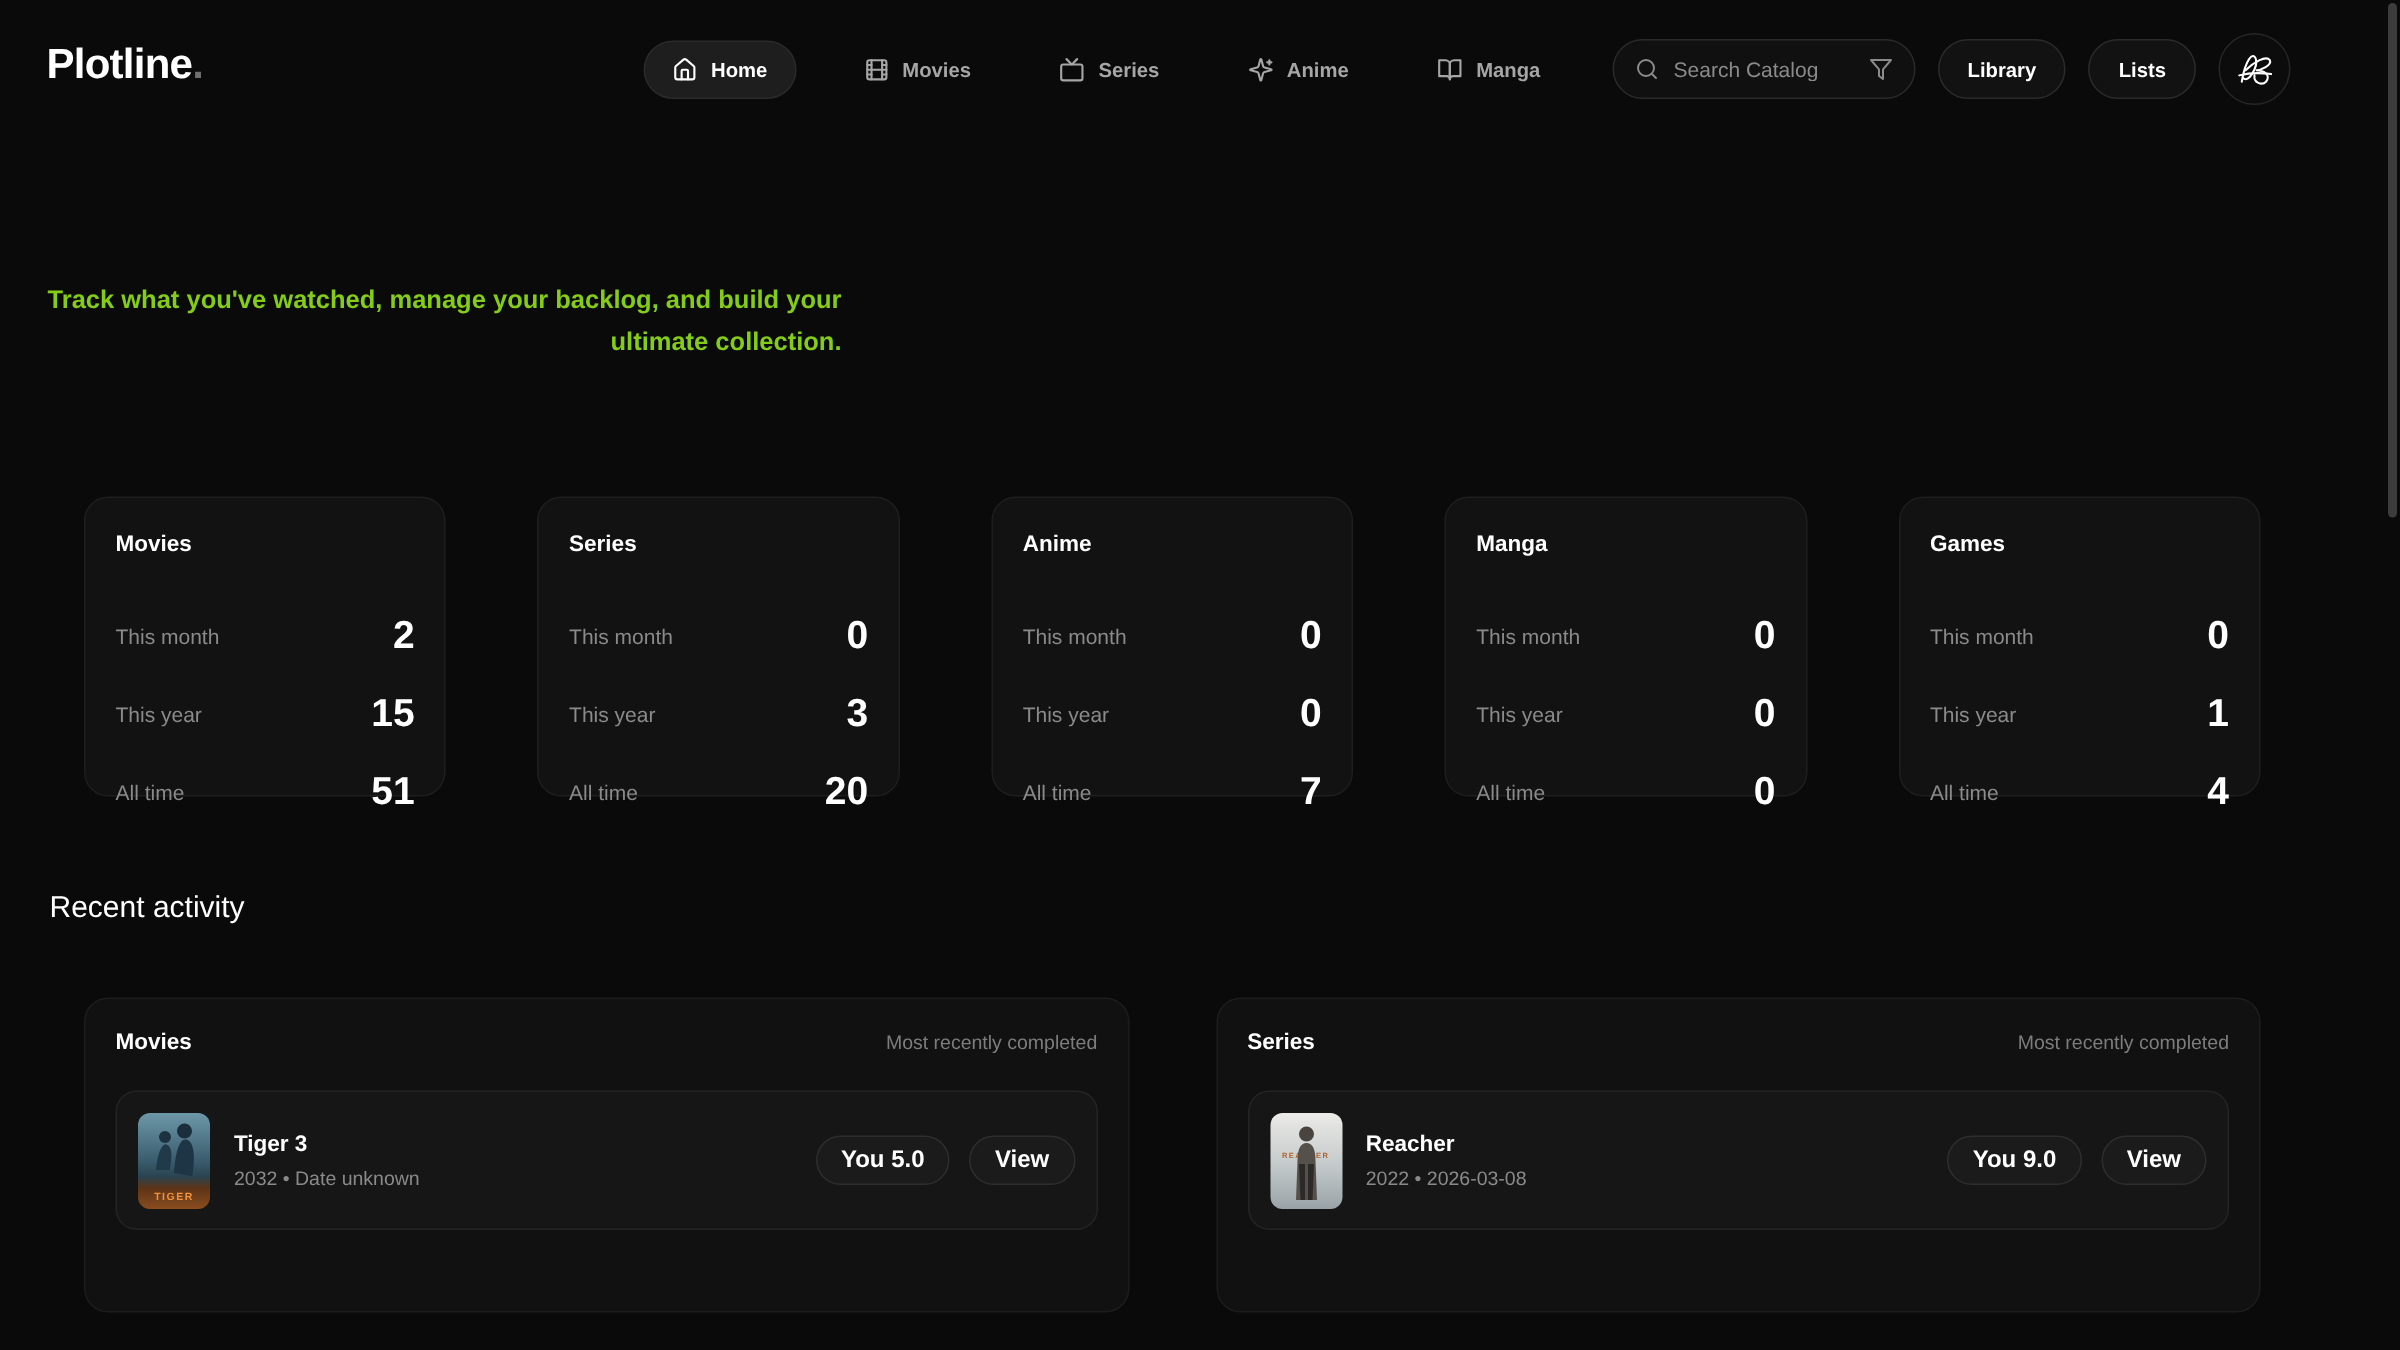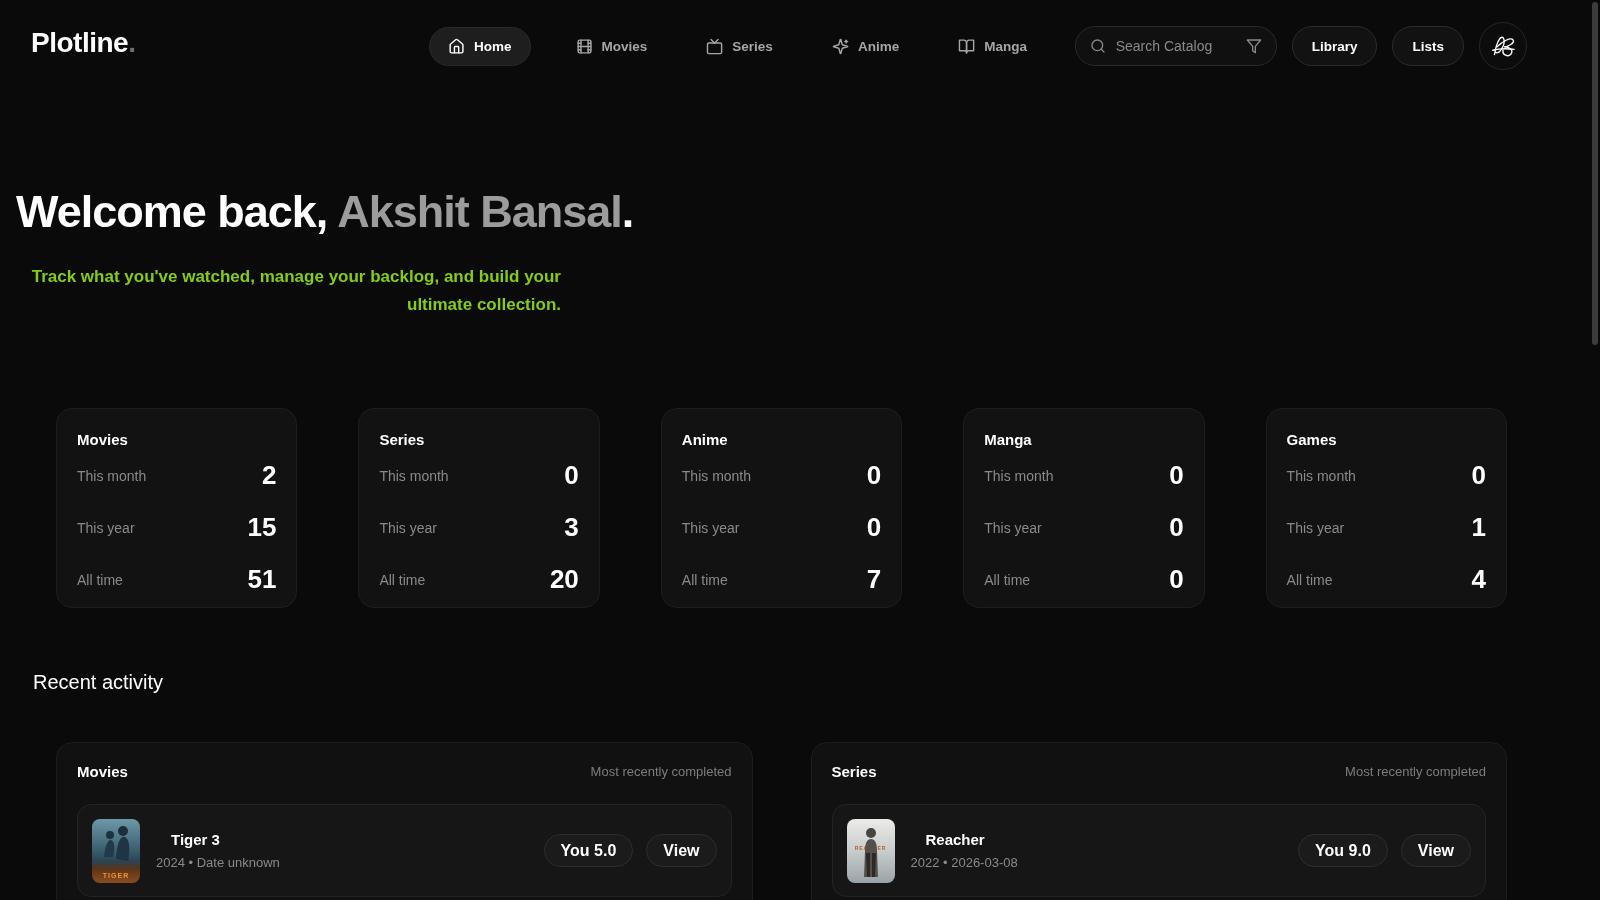--- a/index.html
+++ b/index.html
@@ -77,21 +77,21 @@
   
   .stats {
     margin: 89px 93px 0 56px;
     display: grid; grid-template-columns: repeat(5, 1fr); gap: 61px;
   }
   .stat-card {
     background: #121212; border: 1px solid #1e1e1e; border-radius: 16px;
     padding: 22px 20px 24px 20px; height: 200px;
   }
   .stat-card .title { font-size: 15px; font-weight: 700; color: #ffffff; }
-  .stat-rows { margin-top: 12px; display: flex; flex-direction: column; gap: 21px; }
+  .stat-rows { margin-top: 37px; display: flex; flex-direction: column; gap: 21px; }
   .stat-row { display: flex; align-items: center; justify-content: space-between; }
   .stat-row .label { color: #8a8a8a; font-size: 14px; }
   .stat-row .value { color: #ffffff; font-size: 26px; font-weight: 700; }
 
   
   .recent-heading { margin: 63px 0 0 33px; font-size: 20px; font-weight: 400; color: #ffffff; }
   .recent-grid {
     margin: 48px 93px 0 56px;
     display: grid; grid-template-columns: repeat(2, 1fr); gap: 58px;
   }
@@ -114,21 +114,21 @@
   .poster .poster-label {
     position: absolute; left: 0; right: 0; text-align: center;
     font-weight: 700; letter-spacing: 1px;
   }
   .poster-tiger { background: linear-gradient(180deg, #6d98a8 0%, #3c5f70 48%, #2a4453 66%, #5c3418 78%, #8a4d1e 100%); }
   .poster-tiger .poster-label { bottom: 4px; font-size: 7px; color: #f0923a; }
   .poster-reacher { background: linear-gradient(180deg, #ecebe7 0%, #c3c9ca 55%, #99a3a7 100%); }
   .poster-reacher .poster-label { top: 26px; font-size: 5px; color: #b4622a; z-index: 0; }
   .poster svg.figures { position: absolute; inset: 0; width: 100%; height: 100%; z-index: 1; }
   .media-text { display: flex; flex-direction: column; gap: 7px; }
-  .media-text .m-title { font-size: 15px; font-weight: 700; color: #ffffff; margin-left: 15px; }
+  .media-text .m-title { font-size: 15px; font-weight: 700; color: #ffffff; }
   .media-text .m-sub { font-size: 13px; color: #8a8a8a; }
   .media-actions { margin-left: auto; display: flex; align-items: center; gap: 13px; }
   .chip {
     height: 33px; padding: 0 16px; border-radius: 999px;
     background: #1b1b1b; border: 1px solid #2e2e2e;
     color: #ffffff; font-size: 16px; font-weight: 700;
     display: flex; align-items: center; cursor: pointer;
     font-family: "Liberation Sans", sans-serif; white-space: nowrap;
   }
 
@@ -236,21 +236,20 @@
           <path d="M10 30 C 13 12, 19 6, 21 12 C 23 18, 15 32, 11 27"></path>
           <path d="M13 21 C 19 15, 29 9, 32 13 C 34 17, 25 21, 21 21 C 28 21, 33 25, 29 30 C 26 33, 19 31, 20 25"></path>
           <path d="M8 25 C 16 23, 26 23, 33 24"></path>
         </svg>
       </span>
     </div>
   </div>
 </div>
 
 <div class="hero">
-  <h1><span>Welcome back, </span><span class="name">Akshit Bansal</span><span>.</span></h1>
   <p class="subtitle">Track what you've watched, manage your backlog, and build your ultimate collection.</p>
 </div>
 
 <div class="stats">
 
   <div class="stat-card">
     <div class="title">Movies</div>
     <div class="stat-rows">
       <div class="stat-row">
           <span class="label">This month</span>
@@ -355,21 +354,21 @@
         <svg class="figures" viewBox="0 0 48 64">
           <circle cx="18" cy="16" r="4" fill="#1d3240"></circle>
           <path d="M12 38 C13 27, 16 20, 19 21 C23 22, 23 30, 21 38 Z" fill="#203a4a"></path>
           <circle cx="31" cy="12" r="5" fill="#1a2e3b"></circle>
           <path d="M24 40 C25 25, 28 16, 33 18 C38 20, 38 32, 36 42 Z" fill="#1d3545"></path>
         </svg>
         <span class="poster-label">TIGER</span>
       </div>
       <div class="media-text">
         <span class="m-title">Tiger 3</span>
-        <span class="m-sub">2024 • Date unknown</span>
+        <span class="m-sub">2032 • Date unknown</span>
       </div>
       <div class="media-actions">
         <span class="chip">You 5.0</span>
         <button class="chip">View</button>
       </div>
     </div>
   </div>
 
   <div class="recent-card">
     <div class="recent-card-head">

